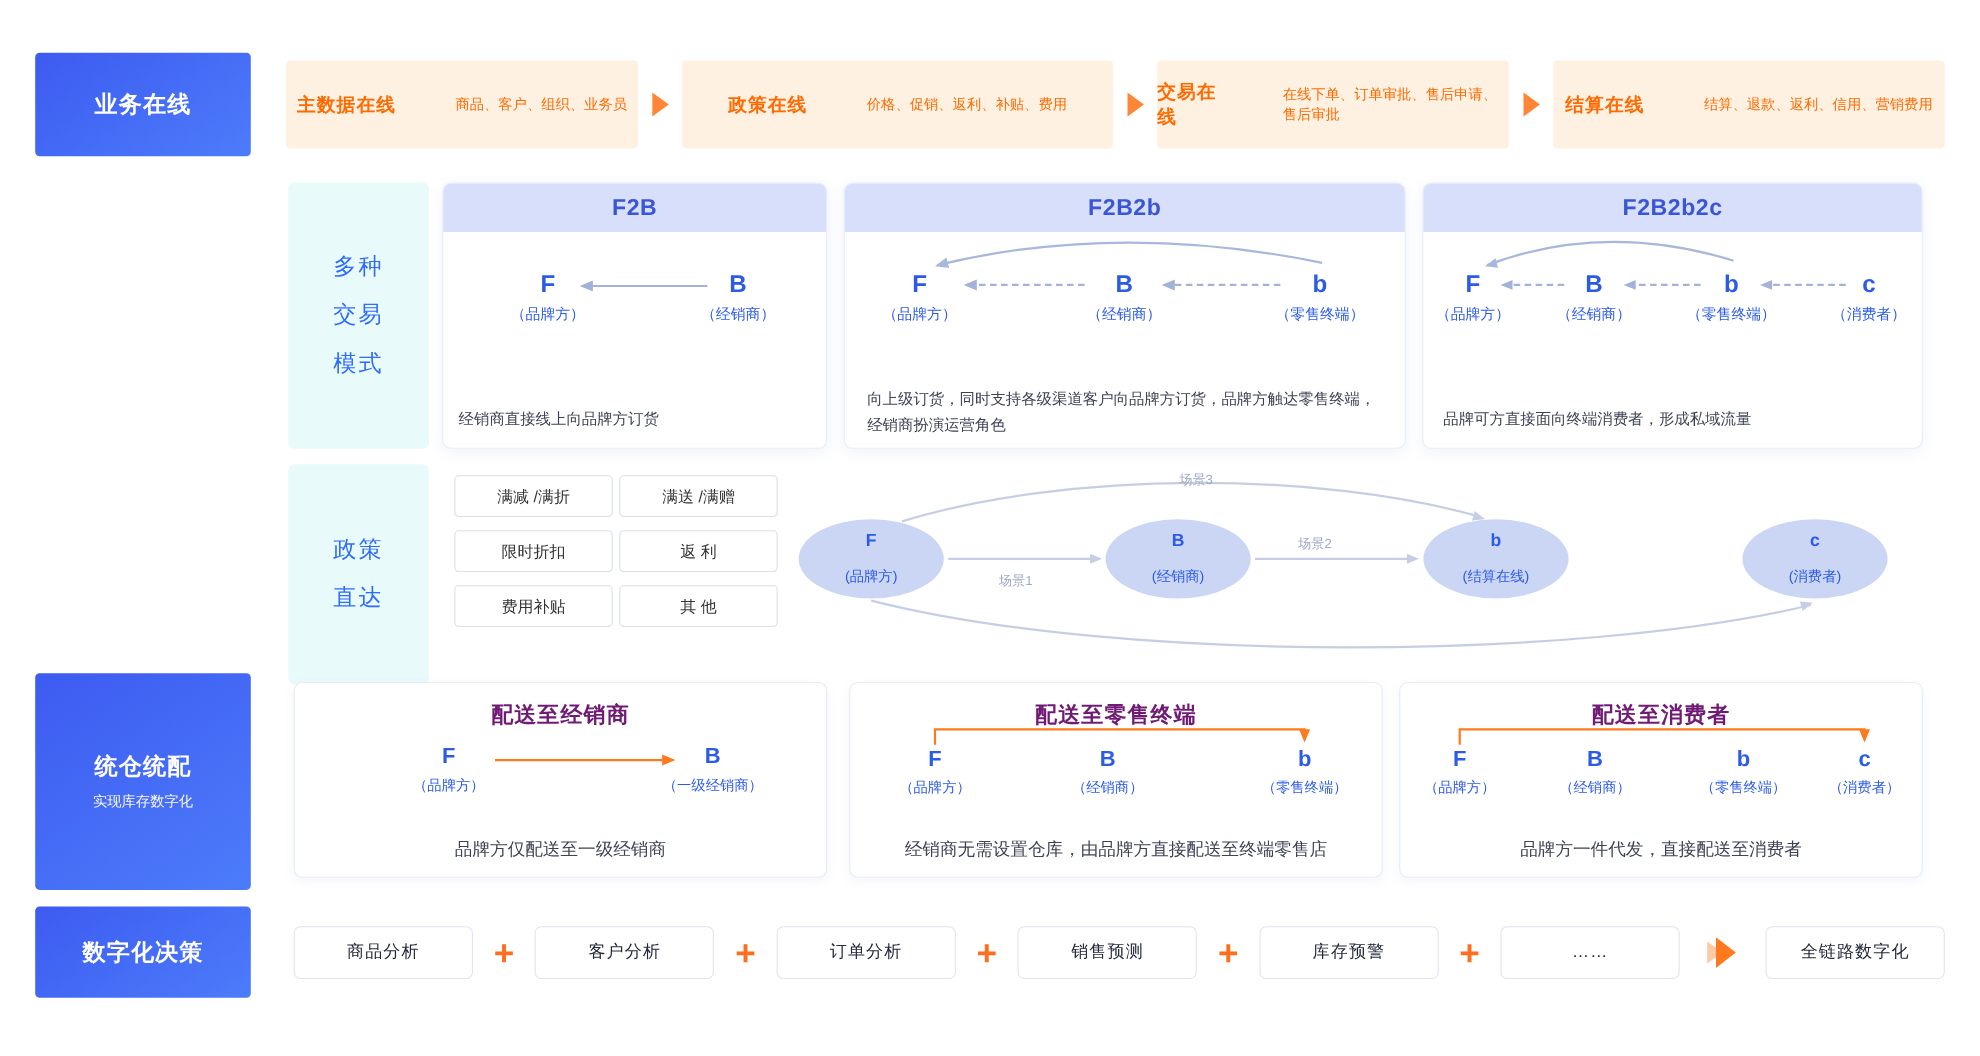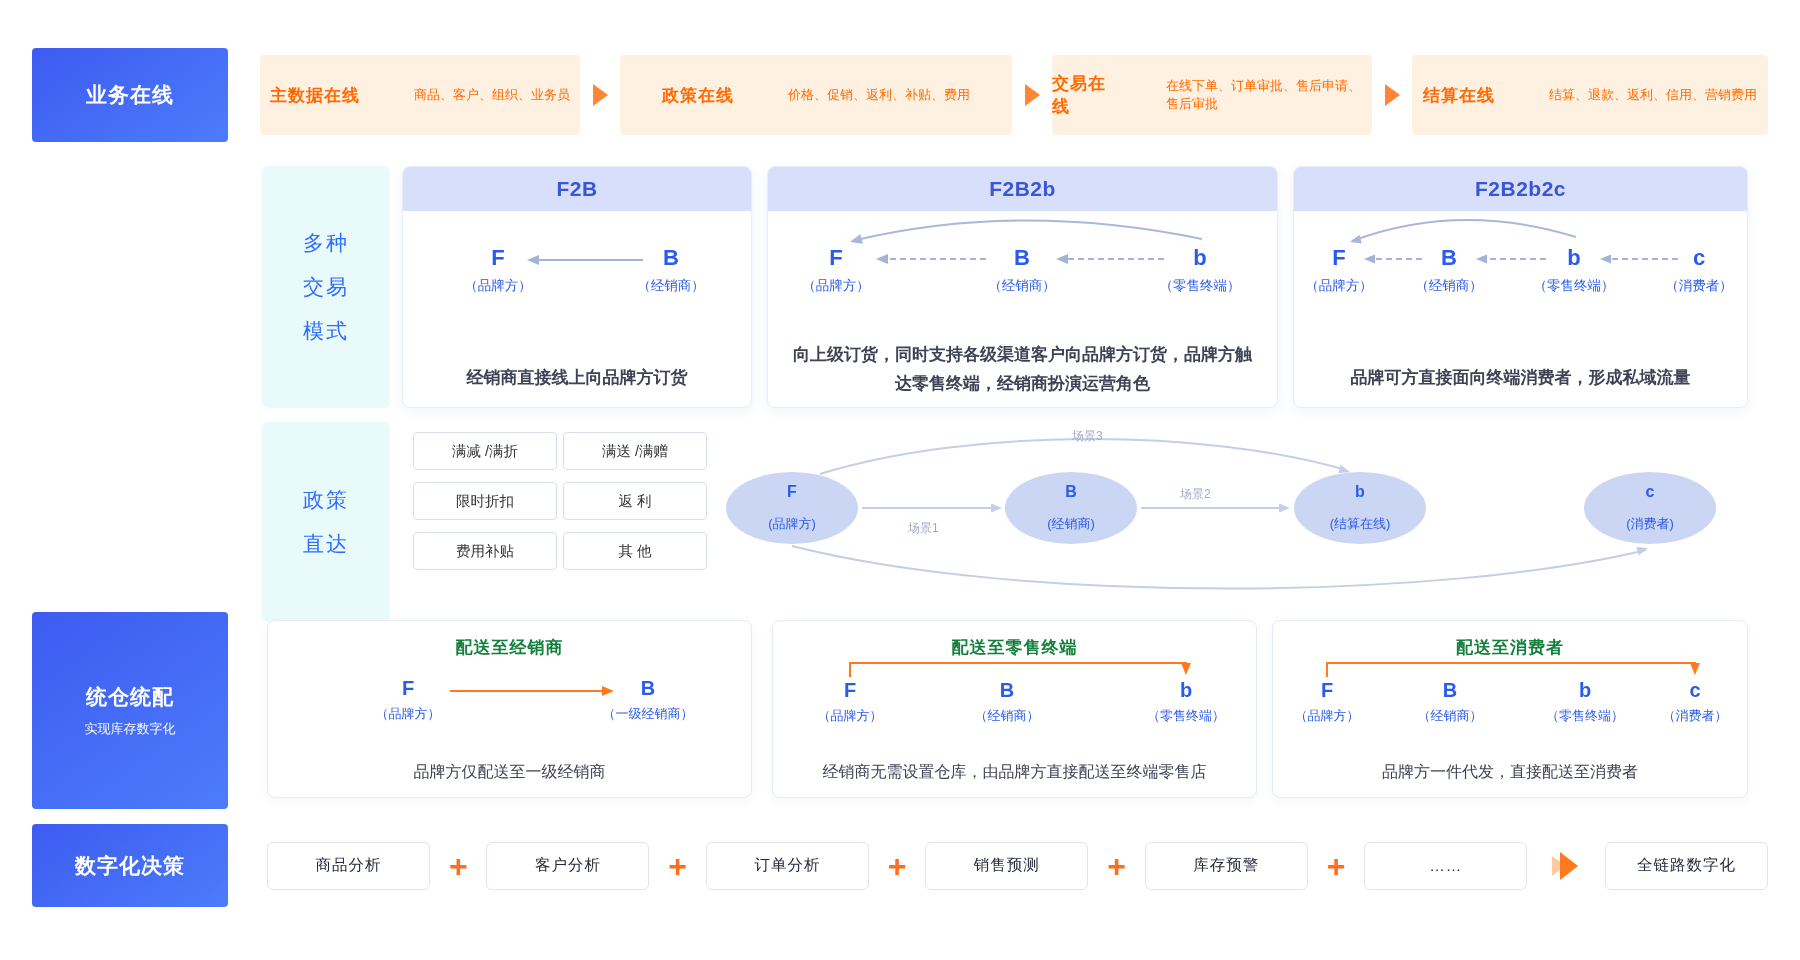--- a/index.html
+++ b/index.html
@@ -38,42 +38,42 @@
   .trade-card{position:absolute;top:166px;height:242px;background:#fff;border:1px solid #E9EDF8;border-radius:8px;
     box-shadow:0 3px 12px rgba(70,100,190,.08);}
   .tc1{left:402px;width:350px;} .tc2{left:767px;width:511px;} .tc3{left:1293px;width:455px;}
   .trade-card .hd{height:44px;background:#D7DFFA;border-radius:7px 7px 0 0;display:flex;align-items:center;justify-content:center;
     color:#3A56D4;font-size:21px;font-weight:bold;letter-spacing:.5px;}
   .trade-card .bd{position:relative;height:196px;}
   .ovl{position:absolute;left:0;top:0;pointer-events:none;}
   .tnode{position:absolute;transform:translateX(-50%);text-align:center;color:#2B5BE8;}
   .tnode .lt{font-size:22px;font-weight:bold;}
   .tnode .rl{font-size:13.5px;margin-top:6px;white-space:nowrap;}
-  .tc-caption{position:absolute;left:4%;width:92%;bottom:14px;text-align:center;color:#3D4354;font-size:17px;line-height:1.7;font-weight:bold;}
+  .tc-caption{position:absolute;left:4%;width:92%;bottom:14px;text-align:left;color:#3D4354;font-size:14px;line-height:1.7;}
   .tc2 .tc-caption{bottom:8px;}
 
   
   .pol-grid{position:absolute;left:413px;top:432px;display:grid;grid-template-columns:144px 144px;grid-auto-rows:38px;
     column-gap:6px;row-gap:12px;}
   .pol-btn{background:#fff;border:1px solid #D9DFEA;border-radius:4px;display:flex;align-items:center;justify-content:center;
     font-size:14.5px;color:#333;}
 
   
   .scene{position:absolute;left:720px;top:422px;width:1048px;height:180px;}
   .sc-node{position:absolute;width:132px;height:72px;border-radius:50%;background:#CBD6F4;transform:translate(-50%,-50%);
     display:flex;flex-direction:column;align-items:center;justify-content:center;color:#2B5BE8;}
   .sc-node .lt{font-size:16px;font-weight:bold;}
   .sc-node .rl{font-size:13px;margin-top:14px;}
   .scene text{font-size:12px;fill:#9FABC9;}
 
   
   .wh-card{position:absolute;top:620px;height:178px;background:#fff;border:1px solid #E7EBF3;border-radius:8px;
     box-shadow:0 3px 10px rgba(70,100,190,.06);}
   .wh1{left:267px;width:485px;} .wh2{left:772px;width:485px;} .wh3{left:1272px;width:476px;}
-  .wh-title{position:absolute;top:15px;width:100%;text-align:center;font-size:17px;font-weight:bold;color:#15803d;letter-spacing:1px;}
+  .wh-title{position:absolute;top:15px;width:100%;text-align:center;font-size:20px;font-weight:bold;color:#701a75;letter-spacing:1px;}
   .wnode{position:absolute;transform:translateX(-50%);text-align:center;color:#2B5BE8;}
   .wnode .lt{font-size:20px;font-weight:bold;}
   .wnode .rl{font-size:13px;margin-top:5px;white-space:nowrap;}
   .wh-caption{position:absolute;bottom:14px;width:100%;text-align:center;color:#3D4354;font-size:16px;}
 
   
   .dec-row{position:absolute;left:267px;top:824px;width:1501px;height:83px;display:flex;align-items:center;justify-content:space-between;}
   .dec-box{width:163px;height:48px;background:#fff;border:1px solid #DFE4EE;border-radius:6px;display:flex;align-items:center;
     justify-content:center;font-size:15.5px;color:#23283A;letter-spacing:1px;text-align:right;}
   .dec-plus{color:#FF6E1E;font-size:32px;font-weight:bold;line-height:1;}

